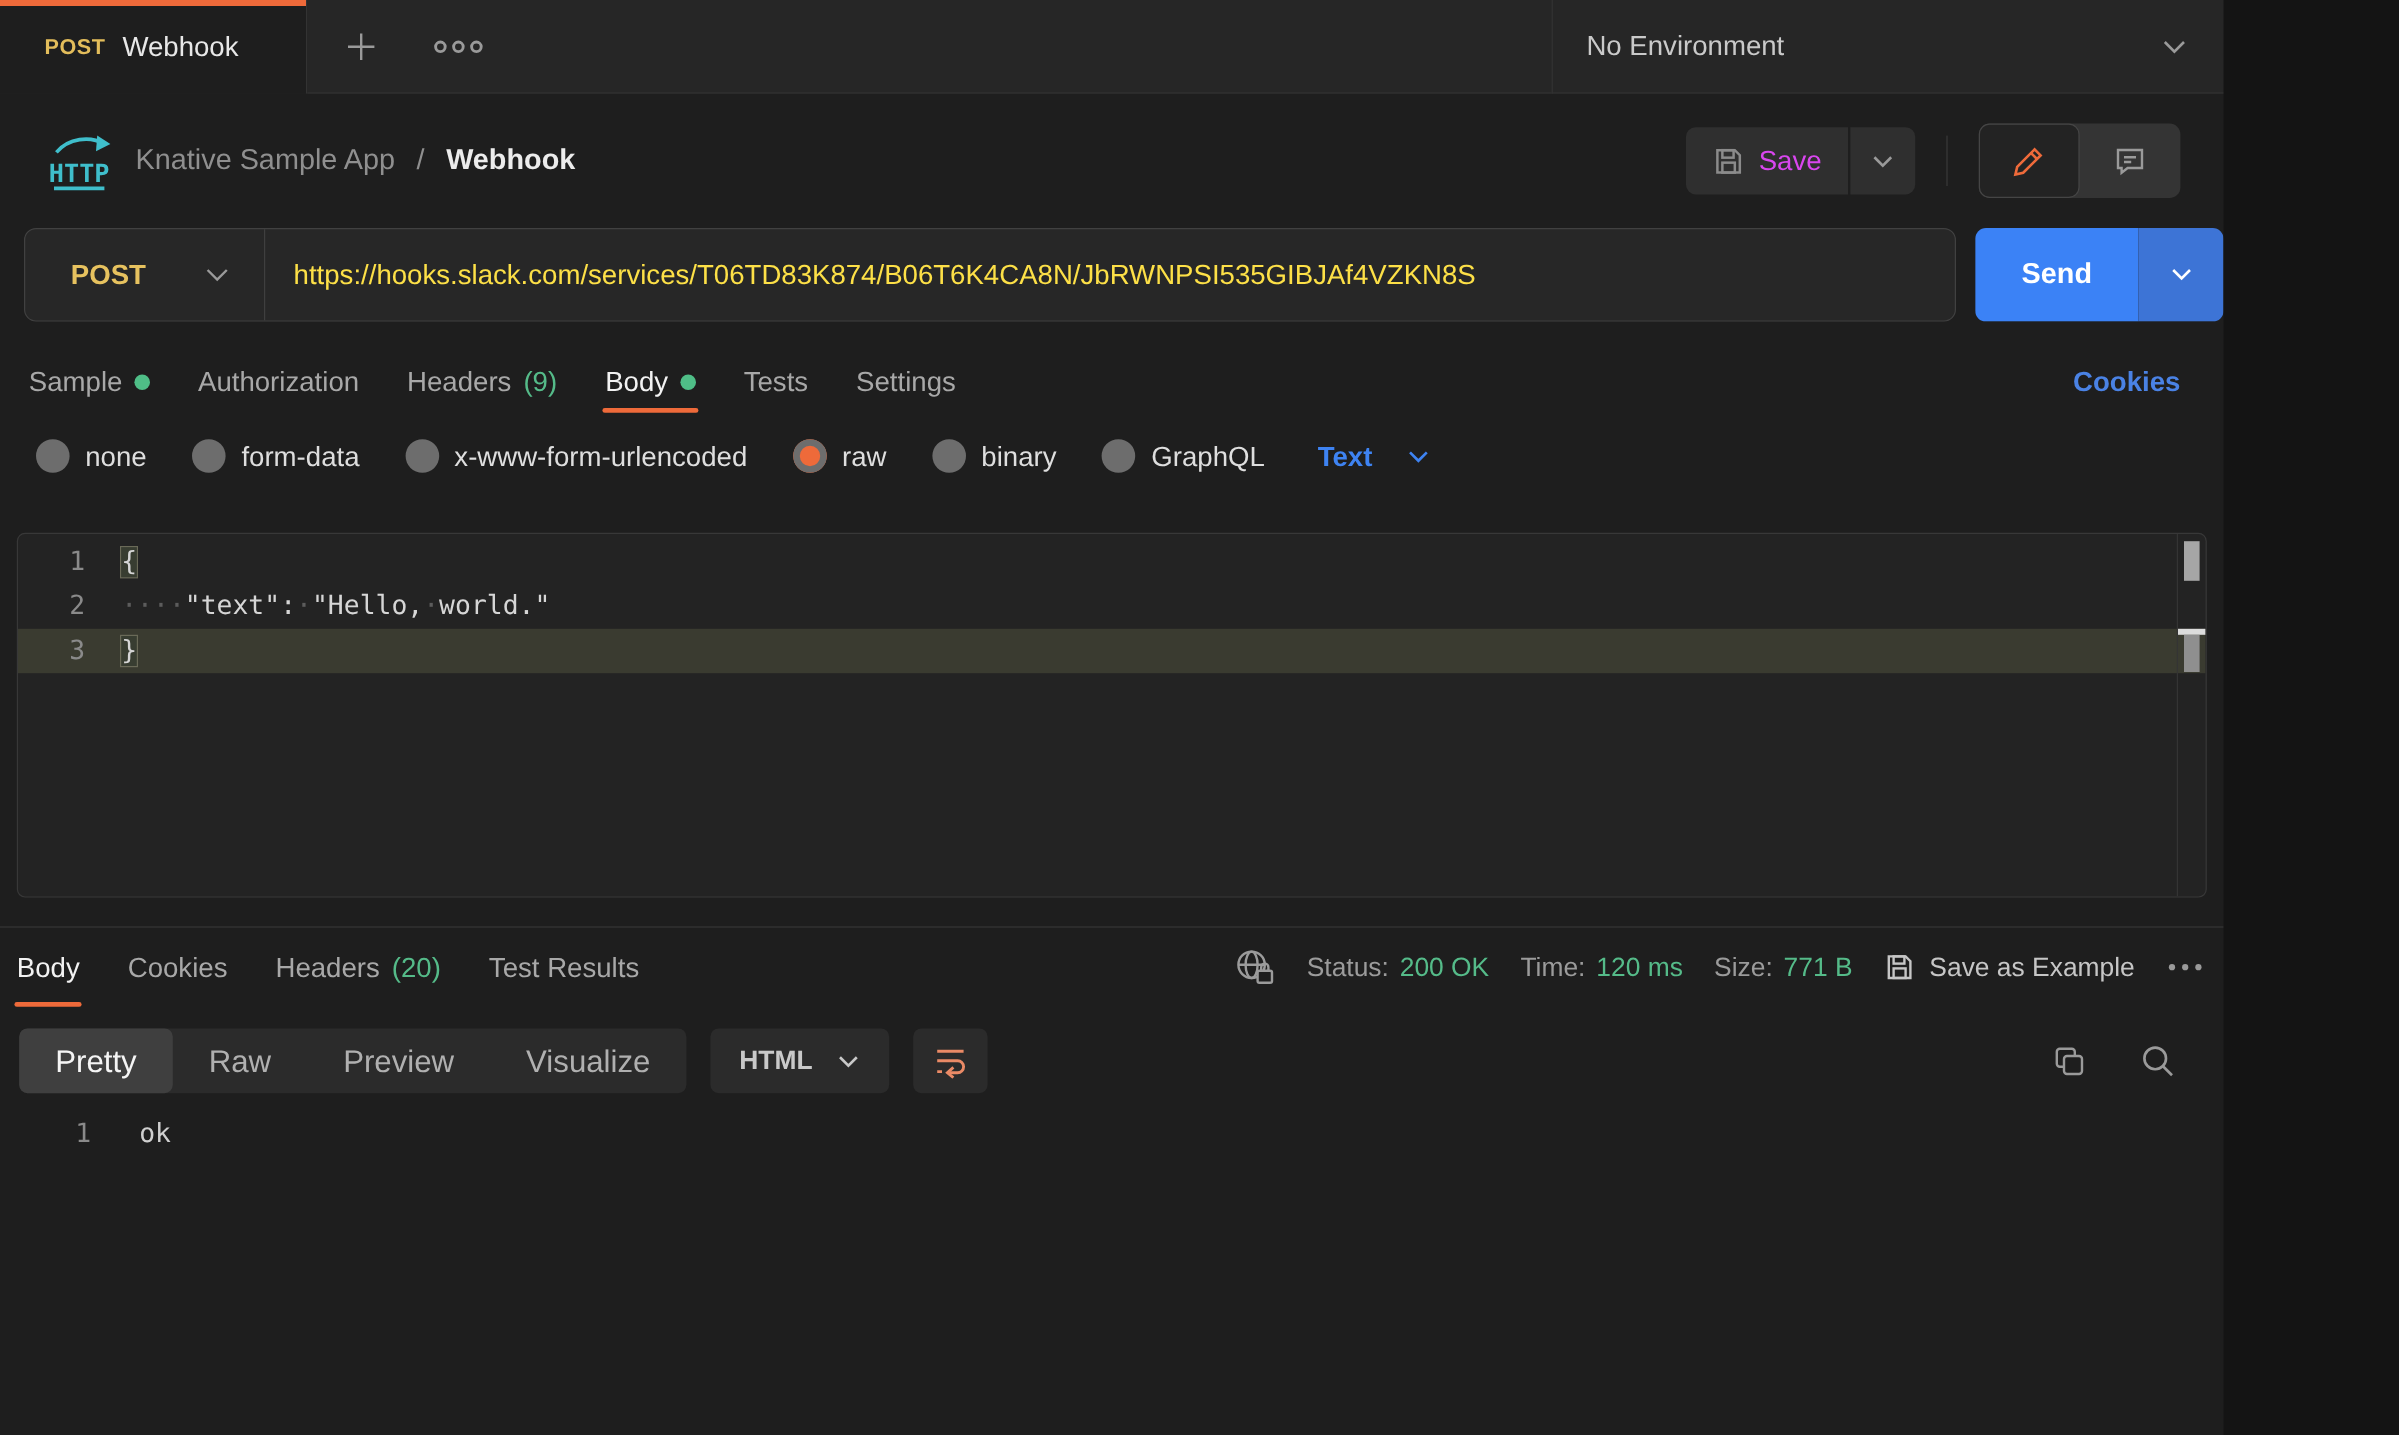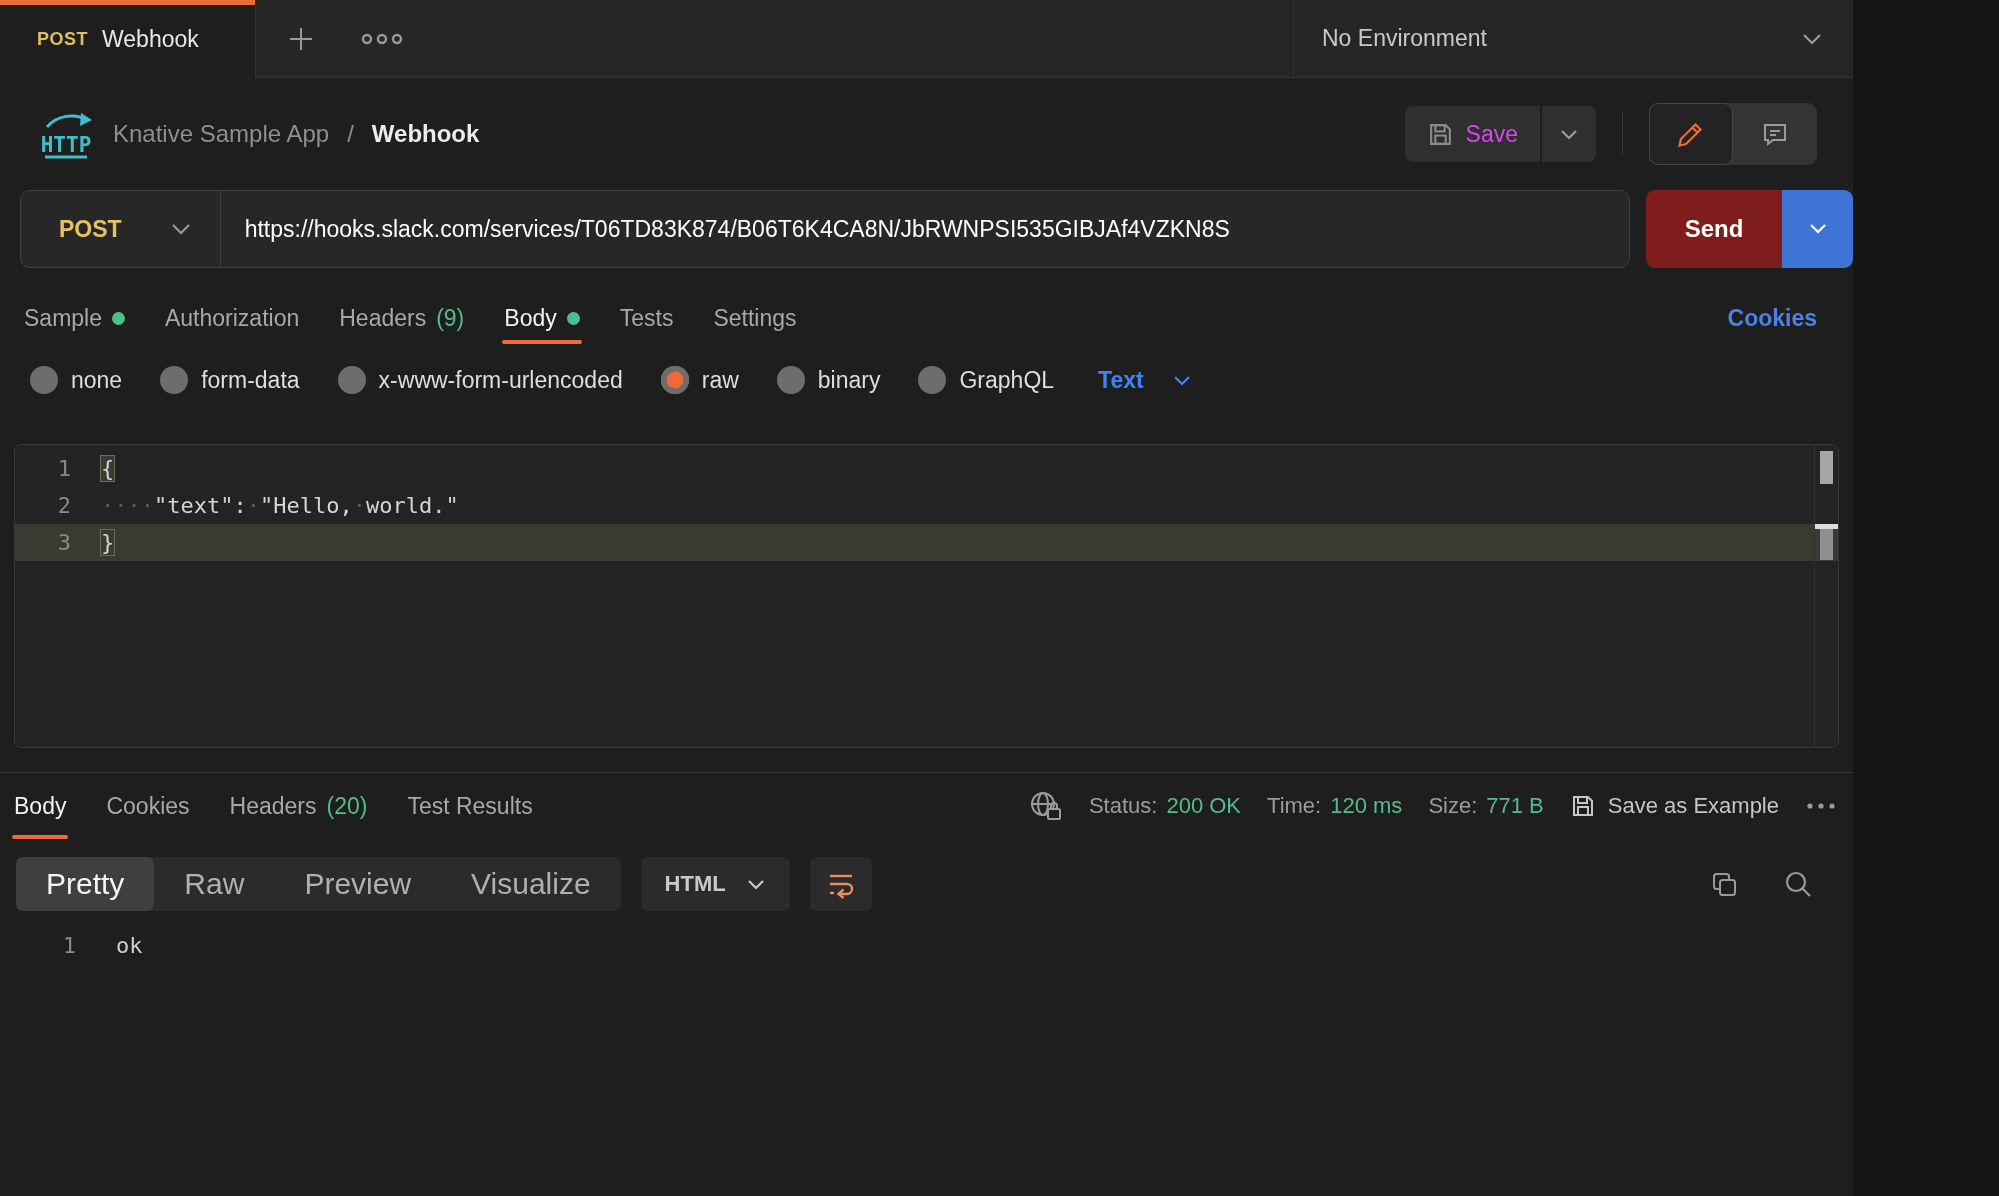--- a/index.html
+++ b/index.html
@@ -64,24 +64,24 @@
   .request-row { height:78px; flex:none; display:flex; padding-left:20px; }
   .url-bar {
     flex:1; display:flex; align-items:center; background:#272727;
     border:1.5px solid #414141; border-radius:10px; margin-right:16px;
   }
   .method-select {
     height:100%; display:flex; align-items:center; gap:48px;
     padding:0 28px 0 38px; border-right:1px solid #3f3f3f; cursor:pointer;
   }
   .method-label { color:#e7c25f; font-weight:bold; font-size:23px; }
-  .url-text { padding-left:24px; color:#ffffff; font-size:23px; white-space:nowrap; overflow:hidden; }
+  .url-text { padding-left:24px; color:#fde047; font-size:23px; white-space:nowrap; overflow:hidden; }
   .send-btn { width:207px; flex:none; display:flex; border-radius:9px; overflow:hidden; cursor:pointer; }
   .send-main {
-    width:136px; background:#7f1d1d; color:#fff; font-size:24px; font-weight:600;
+    width:136px; background:#3b82f6; color:#fff; font-size:24px; font-weight:600;
     display:flex; align-items:center; justify-content:center;
   }
   .send-caret { flex:1; background:#3d74d6; display:flex; align-items:center; justify-content:center; }
 
   
   .request-tabs { margin-top:24px; height:52px; flex:none; display:flex; align-items:center; gap:40px; padding:0 36px 0 24px; }
   .rtab { position:relative; height:100%; display:flex; align-items:center; gap:10px; color:#a8a8a8; cursor:pointer; }
   .rtab.active { color:#f2f2f2; }
   .tab-underline { position:absolute; left:-2px; right:-2px; bottom:0; height:4px; background:#ee6a3a; border-radius:2px; }
   .green-dot { width:13px; height:13px; border-radius:50%; background:#4fbe87; }
@@ -121,21 +121,21 @@
   .resp-tabs { display:flex; align-items:center; gap:40px; height:100%; }
   .resp-meta { display:flex; align-items:center; gap:26px; }
   .meta-pair { display:flex; align-items:flex-start; gap:9px; font-size:22px; }
   .meta-label { color:#9b9b9b; }
   .meta-value { color:#55bb89; }
   .save-example { display:flex; align-items:center; gap:12px; color:#c6c6c6; font-size:22px; cursor:pointer; }
 
   
   .response-toolbar { margin-top:18px; height:54px; flex:none; display:flex; align-items:center; padding:0 40px 0 16px; }
   .segmented { display:flex; align-items:stretch; height:54px; background:#2b2b2b; border-radius:7px; }
-  .seg-item { display:flex; align-items:center; padding:13px 30px; color:#b0b0b0; font-size:30px; border-radius:7px; cursor:pointer; }
+  .seg-item { display:flex; align-items:center; padding:13px 30px; color:#b0b0b0; font-size:26px; border-radius:7px; cursor:pointer; }
   .seg-item.active { background:#3f3f3f; color:#f5f5f5; }
   .format-select {
     margin-left:20px; height:54px; background:#2b2b2b; border-radius:7px;
     display:flex; align-items:center; gap:20px; padding:0 24px; cursor:pointer;
   }
   .format-label { color:#c9c9c9; font-size:22px; font-weight:600; }
   .wrap-btn {
     margin-left:20px; width:62px; height:54px; background:#2b2b2b; border-radius:7px;
     display:flex; align-items:center; justify-content:center; cursor:pointer;
   }

